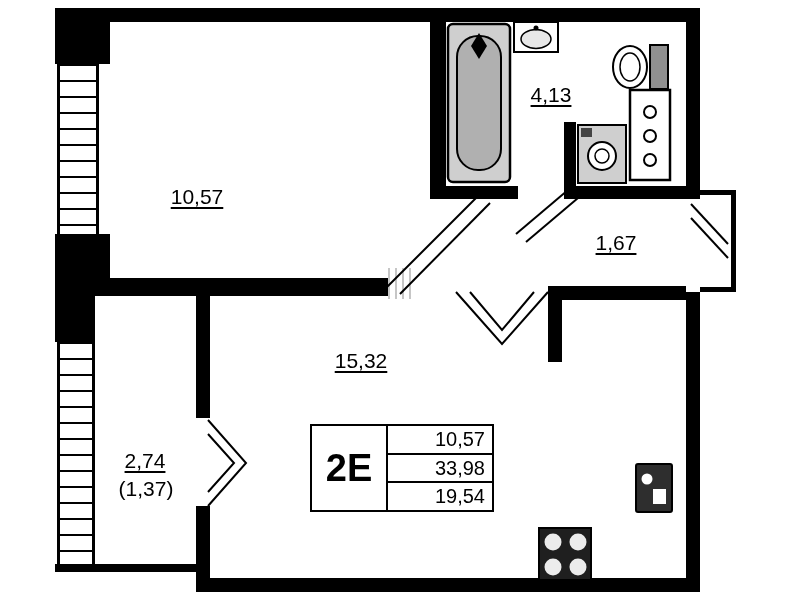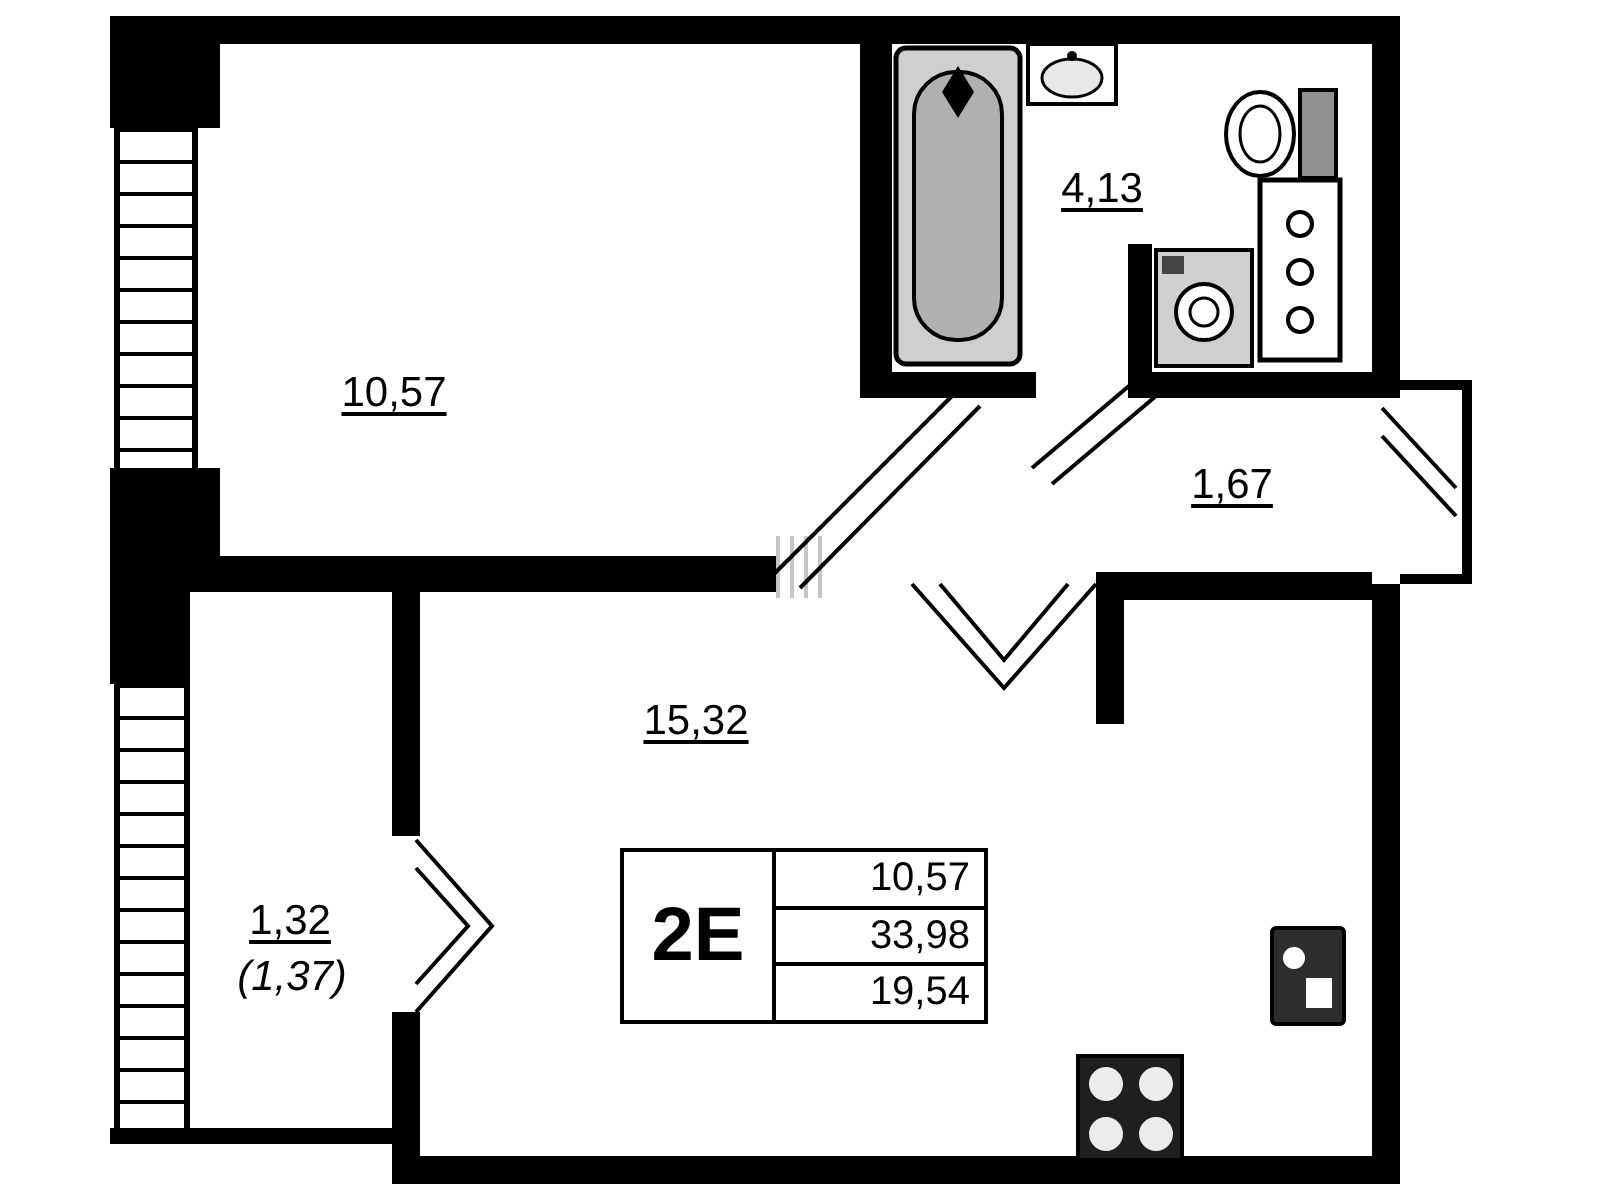--- a/index.html
+++ b/index.html
@@ -23,21 +23,21 @@
   .vent{
     position:absolute;z-index:1;background:
       repeating-linear-gradient(to right,#c6c6c6 0 2px,#fff 2px 7px);
   }
   .overlay{position:absolute;left:0;top:0;z-index:2;}
   .area-label{
     position:absolute;z-index:3;transform:translate(-50%,-50%);
     font-size:21px;font-weight:400;white-space:nowrap;
     text-decoration:underline;text-underline-offset:3px;text-align:right;
   }
-  .area-label.nou{text-decoration:none;font-style:italic;}
+  .area-label.nou{text-decoration:none;}
   .stamp{
     position:absolute;left:310px;top:424px;width:180px;height:84px;z-index:3;
     border:2.5px solid #000;background:#fff;display:flex;box-sizing:content-box;
   }
   .stamp-type{
     width:74px;border-right:2.5px solid #000;display:flex;
     align-items:center;justify-content:center;font-size:38px;font-weight:bold;
   }
   .stamp-rows{flex:1;display:flex;flex-direction:column;}
   .stamp-row{
@@ -147,22 +147,22 @@
     </g>
     <g stroke="#000" stroke-width="2" fill="none">
       <polyline points="208,420 246,463 208,506"></polyline>
       <polyline points="208,434 234,463 208,492"></polyline>
     </g>
   </svg>
 
   <div class="area-label" style="left:197px;top:197px">10,57</div>
   <div class="area-label" style="left:551px;top:95px">4,13</div>
   <div class="area-label" style="left:616px;top:243px">1,67</div>
-  <div class="area-label" style="left:348px;top:361px">15,32</div>
-  <div class="area-label" style="left:145px;top:461px">1,32</div>
+  <div class="area-label" style="left:361px;top:361px">15,32</div>
+  <div class="area-label" style="left:145px;top:461px">2,74</div>
   <div class="area-label nou" style="left:146px;top:489px">(1,37)</div>
 
   <div class="stamp">
     <div class="stamp-type">2E</div>
     <div class="stamp-rows">
       <div class="stamp-row">10,57</div>
       <div class="stamp-row">33,98</div>
       <div class="stamp-row">19,54</div>
     </div>
   </div>

